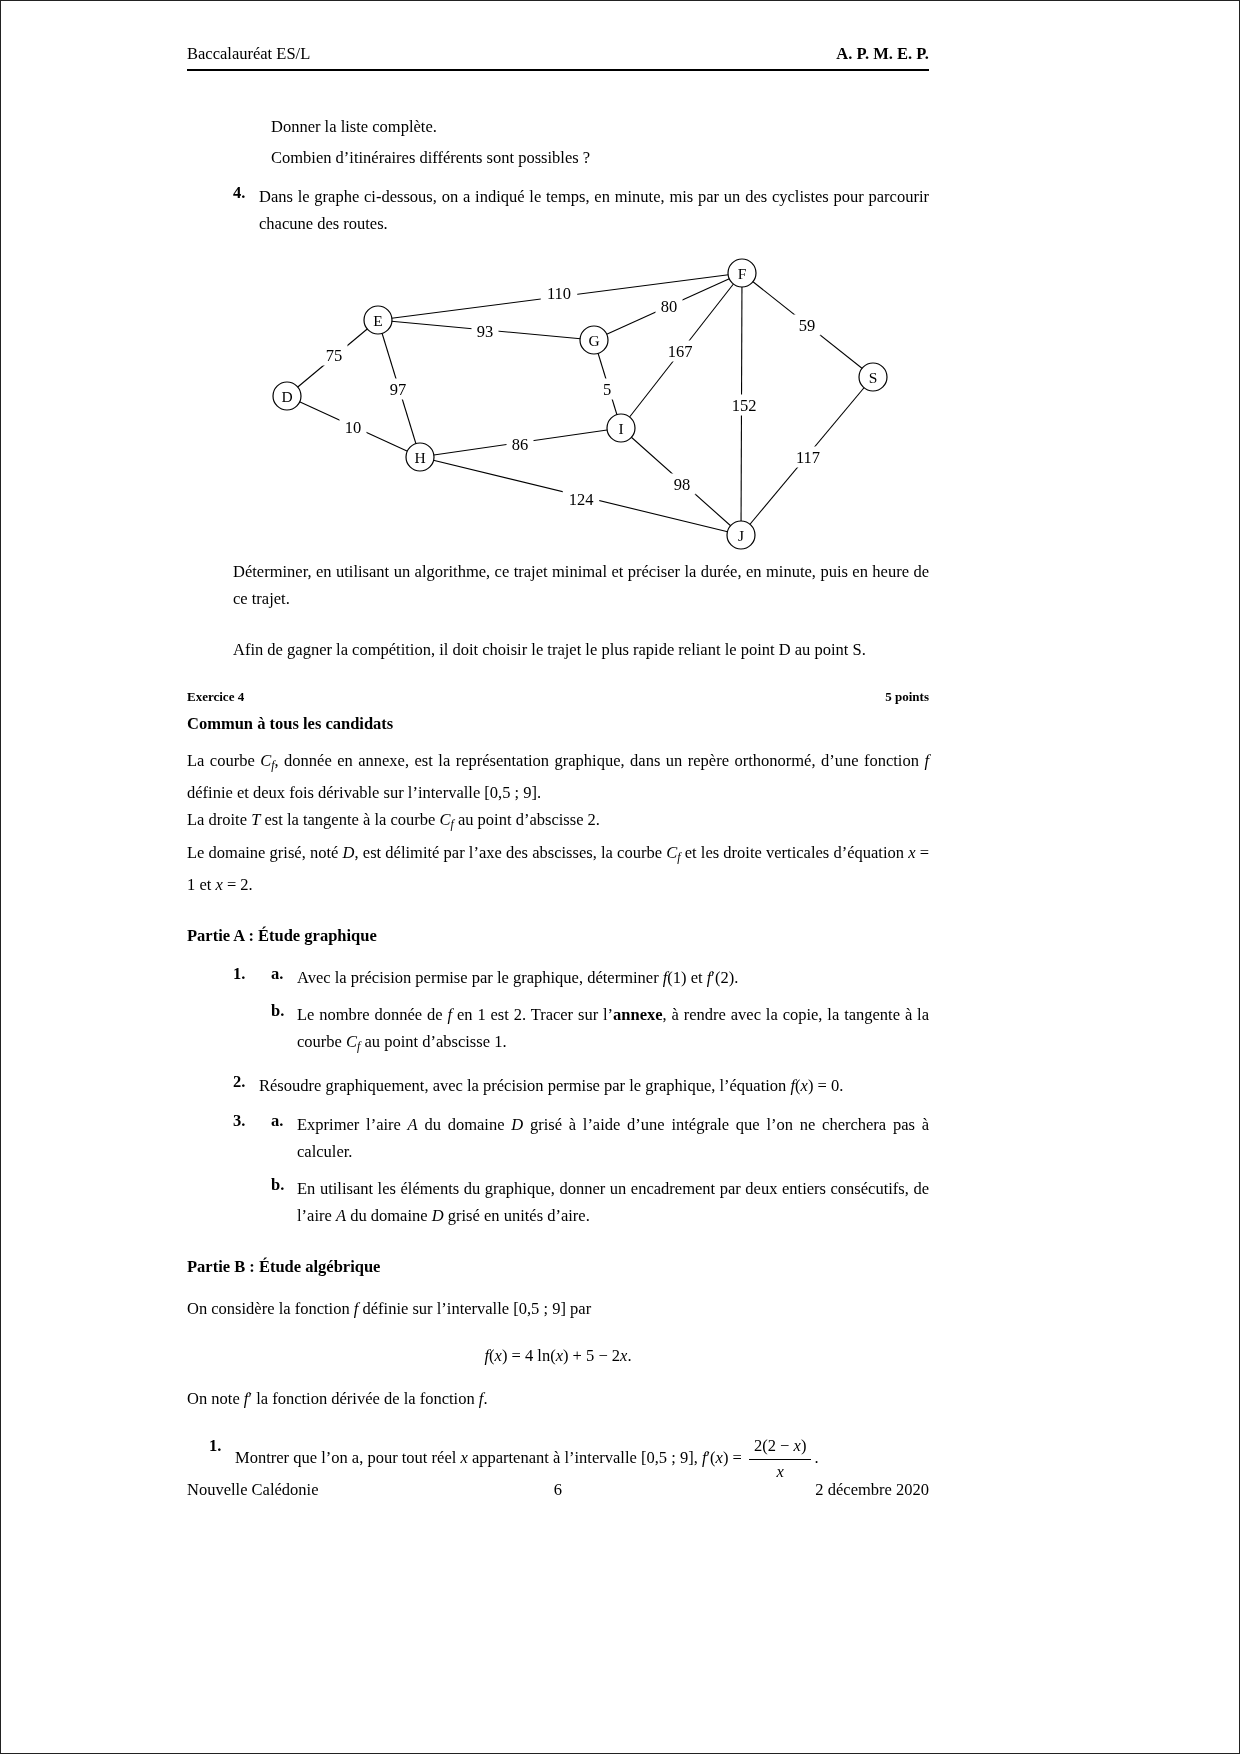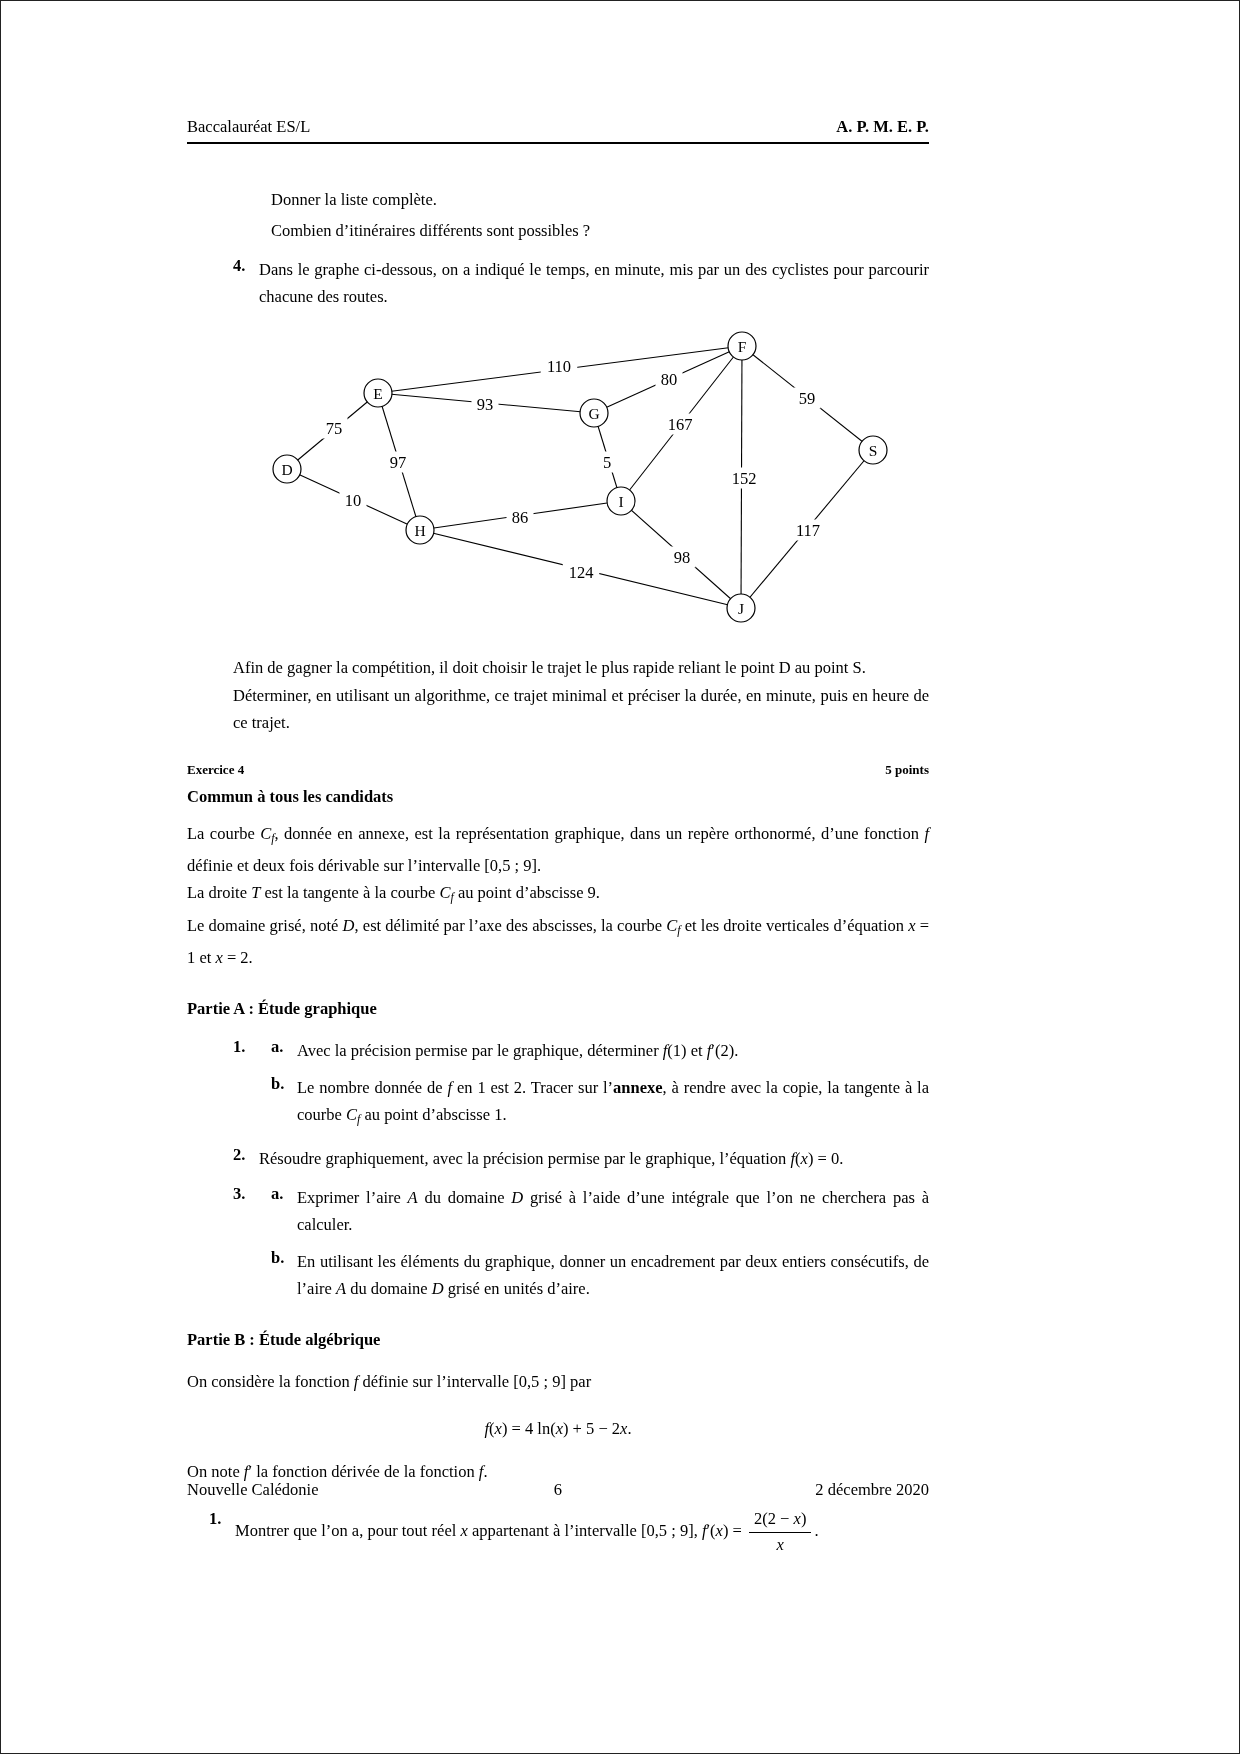--- a/index.html
+++ b/index.html
@@ -9,21 +9,21 @@
     background:#fff;
     border:1px solid #222;
     box-sizing:border-box;
     font-family:"Liberation Serif","DejaVu Serif",serif;
     font-size:16.5px;color:#000;
     overflow:hidden;
   }
   .content{position:absolute;left:186px;top:0;width:742px;}
   .doc-header{
     display:flex;justify-content:space-between;
-    padding-top:116px;padding-bottom:5px;
+    padding-top:43px;padding-bottom:5px;
     border-bottom:2px solid #000;
     line-height:20px;
   }
   .bf{font-weight:bold;}
   .it{font-style:italic;}
   .sb{font-size:0.72em;vertical-align:-0.28em;}
   .intro-block{margin:40px 0 0 84px;line-height:31px;}
   .qitem{display:flex;margin-left:46px;}
   .qnum{flex:0 0 26px;font-weight:bold;}
   .qlet{flex:0 0 26px;font-weight:bold;margin-left:12px;}
@@ -128,32 +128,32 @@
         <circle cx="419" cy="492" r="14" fill="#fff" stroke="#000" stroke-width="1.2"></circle>
         <text x="419" y="497.5" text-anchor="middle" font-size="15.5">H</text>
         <circle cx="620" cy="463" r="14" fill="#fff" stroke="#000" stroke-width="1.2"></circle>
         <text x="620" y="468.5" text-anchor="middle" font-size="15.5">I</text>
         <circle cx="740" cy="570" r="14" fill="#fff" stroke="#000" stroke-width="1.2"></circle>
         <text x="740" y="575.5" text-anchor="middle" font-size="15.5">J</text>
         <circle cx="872" cy="412" r="14" fill="#fff" stroke="#000" stroke-width="1.2"></circle>
         <text x="872" y="417.5" text-anchor="middle" font-size="15.5">S</text>
       </svg>
 
+    <p class="p-after p2">Déterminer, en utilisant un algorithme, ce trajet minimal et préciser la durée, en minute, puis en heure de ce trajet.</p>
     <p class="p-after p1">Afin de gagner la compétition, il doit choisir le trajet le plus rapide reliant le point D au point S.</p>
-    <p class="p-after p2">Déterminer, en utilisant un algorithme, ce trajet minimal et préciser la durée, en minute, puis en heure de ce trajet.</p>
 
     <div class="ex4-head">
       <span>Exercice 4</span>
       <span>5 points</span>
     </div>
     <div class="ex4-sub">Commun à tous les candidats</div>
 
     <div class="ex4-intro">
       <p><span>La courbe </span><span class="it">C</span><span class="it sb">f</span><span>, donnée en annexe, est la représentation graphique, dans un repère orthonormé, d’une fonction </span><span class="it">f</span><span> définie et deux fois dérivable sur l’intervalle [0,5 ; 9].</span></p>
-      <p><span>La droite </span><span class="it">T</span><span> est la tangente à la courbe </span><span class="it">C</span><span class="it sb">f</span><span> au point d’abscisse 9.</span></p>
+      <p><span>La droite </span><span class="it">T</span><span> est la tangente à la courbe </span><span class="it">C</span><span class="it sb">f</span><span> au point d’abscisse 2.</span></p>
       <p><span>Le domaine grisé, noté </span><span class="it">D</span><span>, est délimité par l’axe des abscisses, la courbe </span><span class="it">C</span><span class="it sb">f</span><span> et les droite verticales d’équation </span><span class="it">x</span><span> = 1 et </span><span class="it">x</span><span> = 2.</span></p>
     </div>
 
     <div class="partie-head">Partie A : Étude graphique</div>
 
     <div class="qitem qi-a">
       <span class="qnum">1.</span>
       <span class="qlet">a.</span>
       <div class="qbody"><span>Avec la précision permise par le graphique, déterminer </span><span class="it">f</span><span>(1) et </span><span class="it">f</span><span>′(2).</span></div>
     </div>

